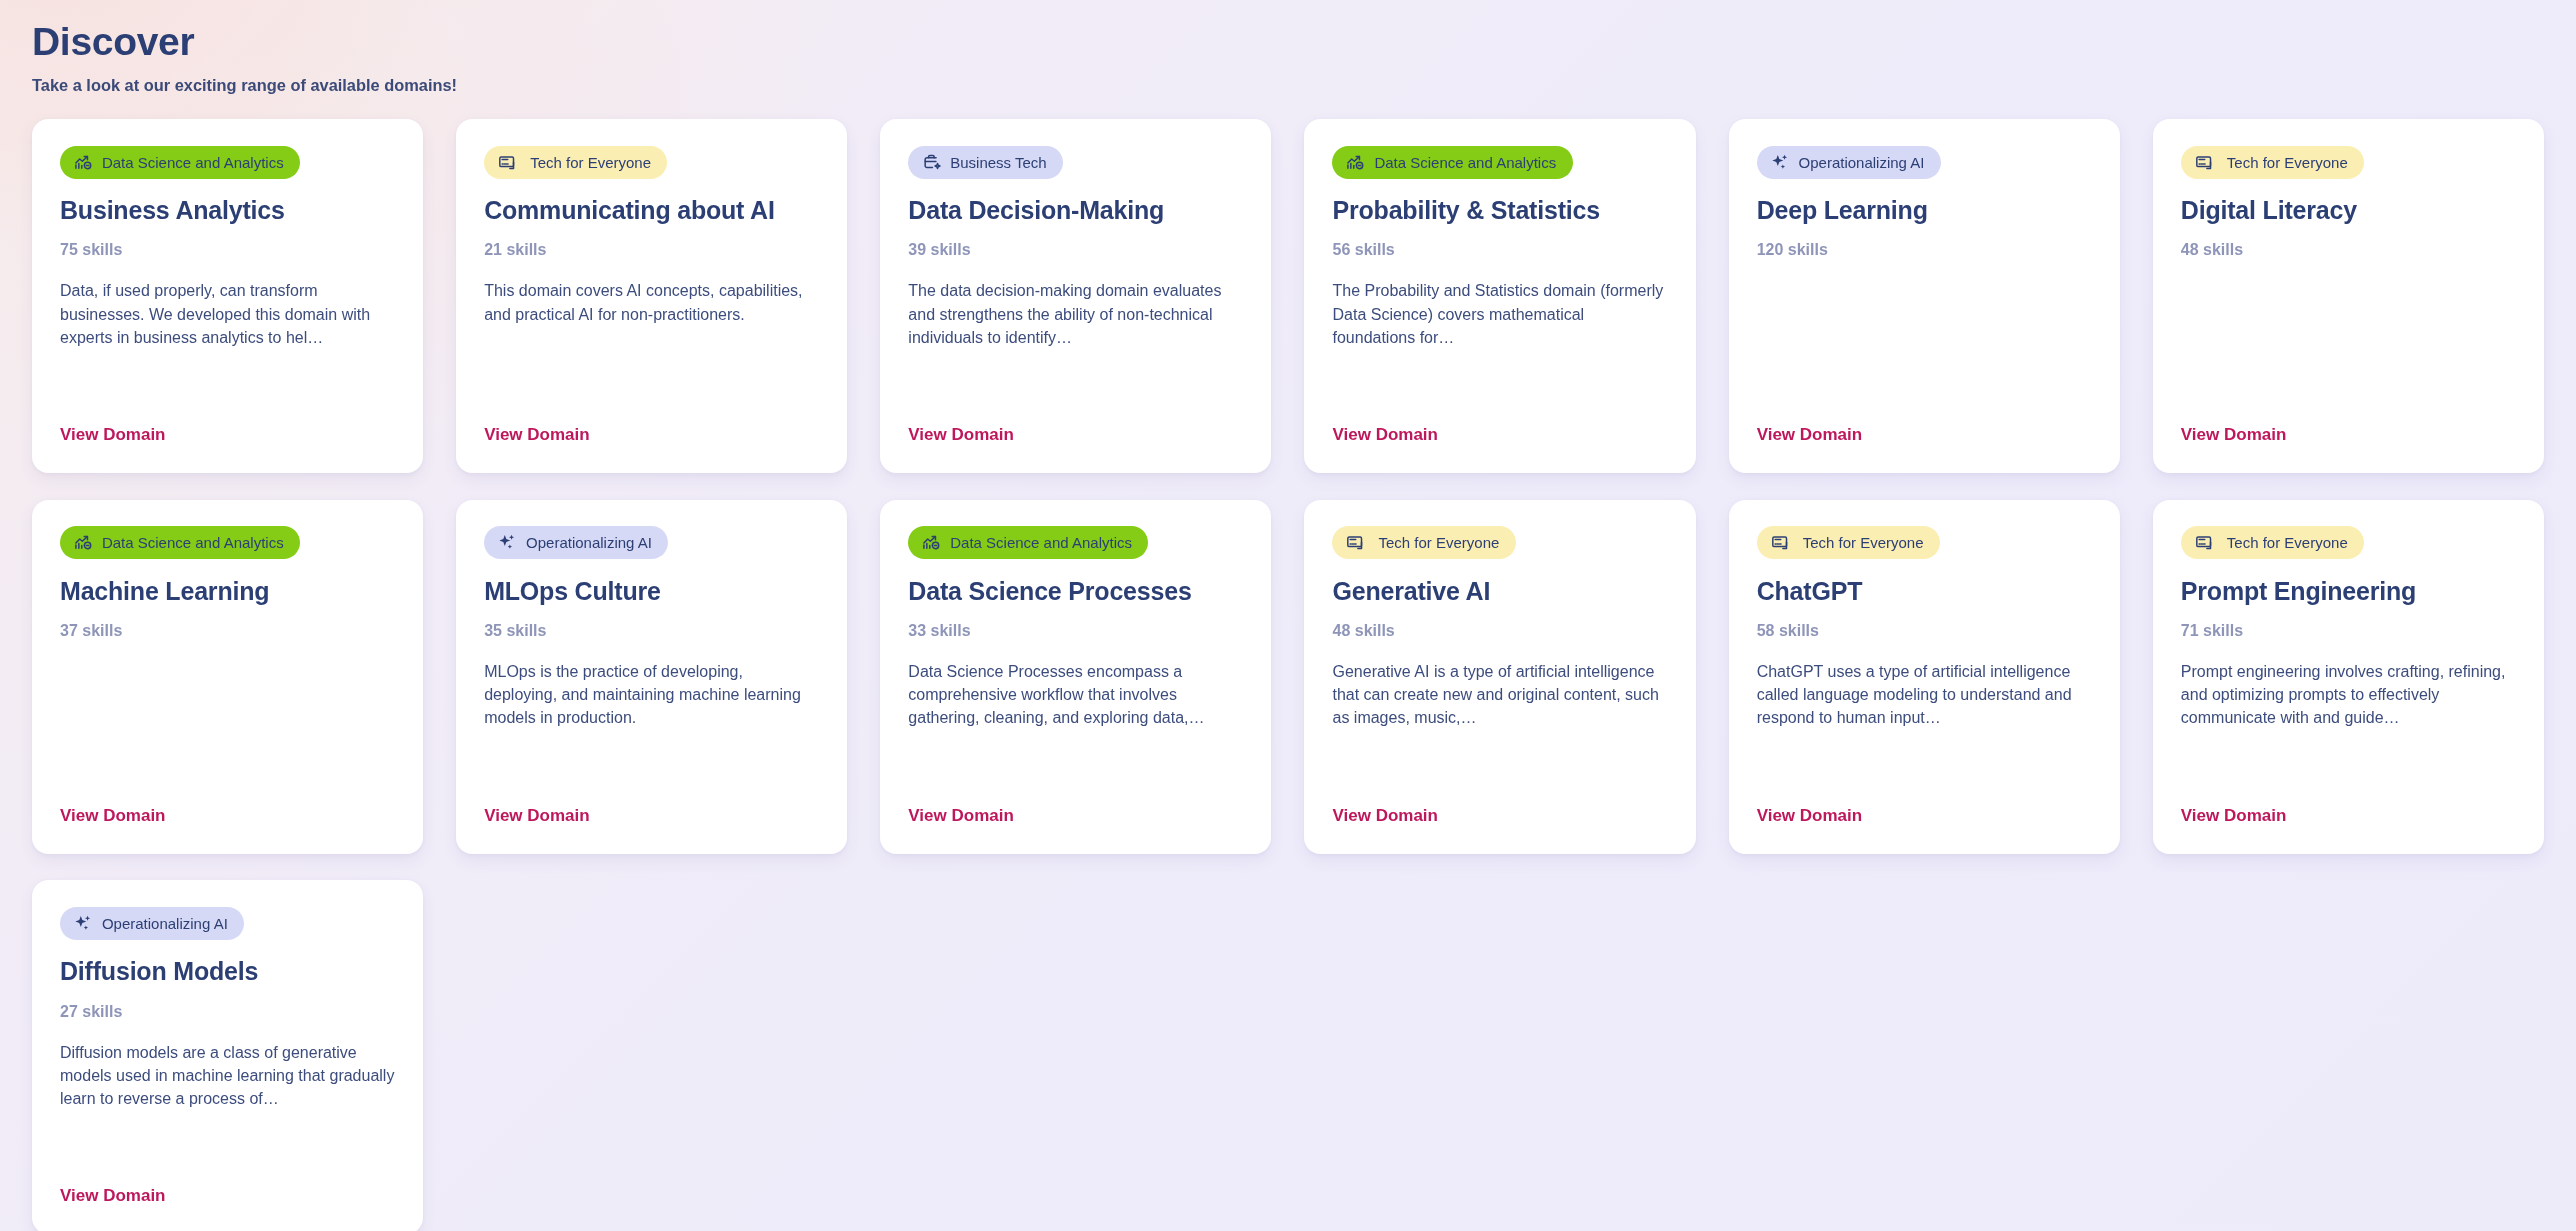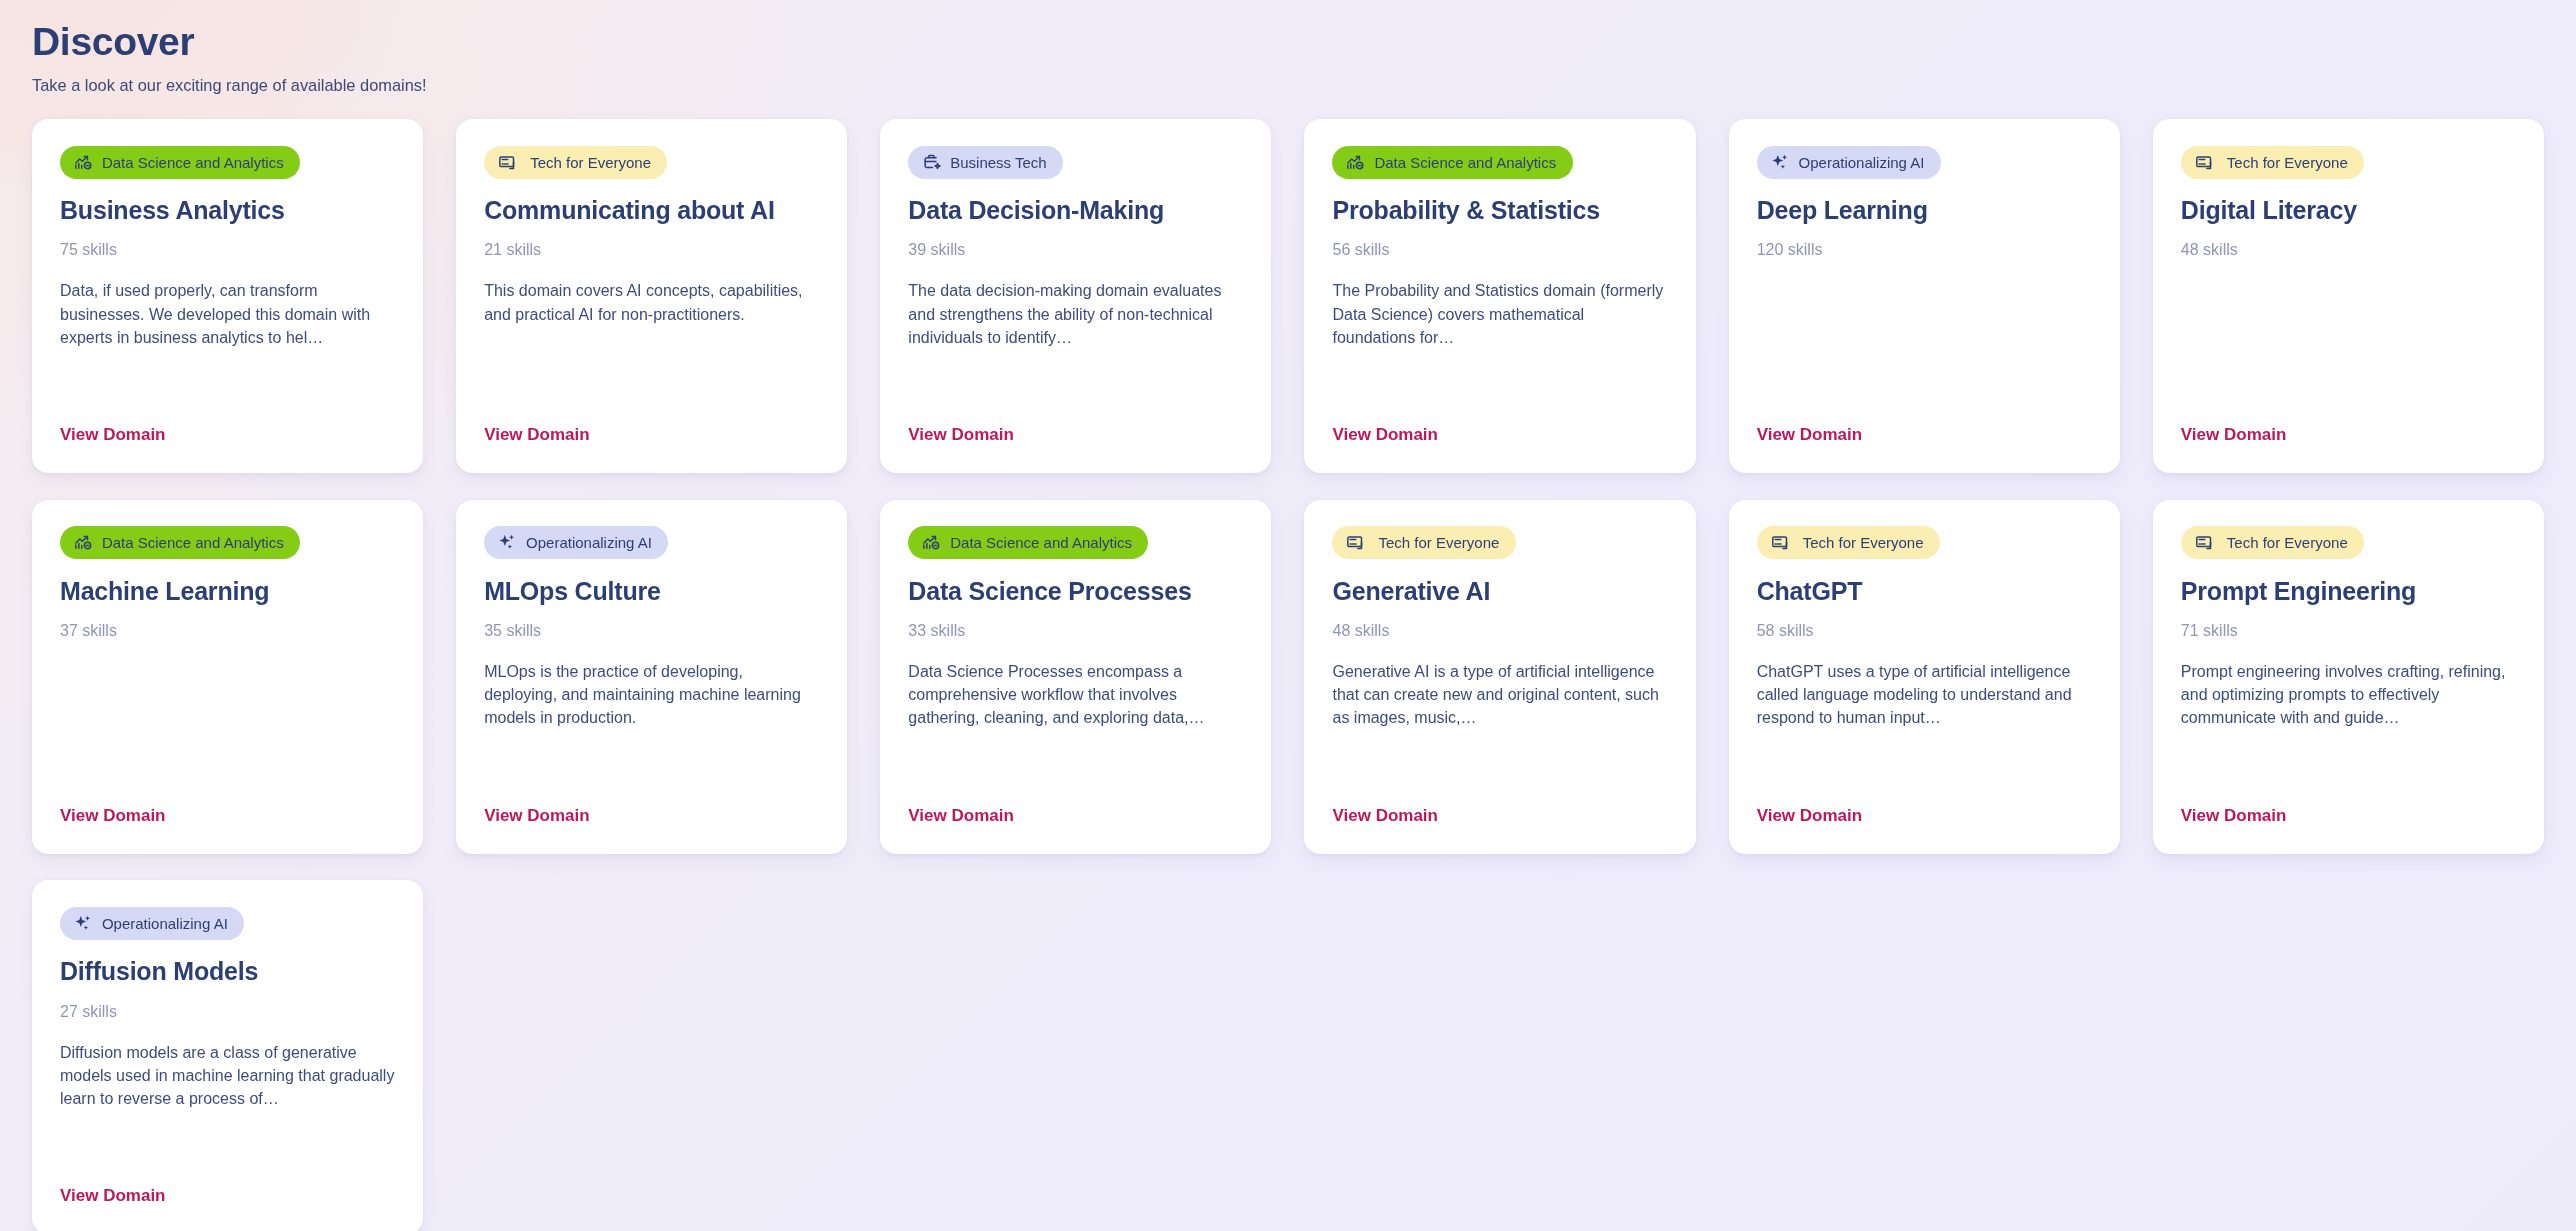--- a/index.html
+++ b/index.html
@@ -41,21 +41,21 @@
     font-size: 39px;
     line-height: 1.05;
     font-weight: 700;
     color: #2c3f74;
     letter-spacing: -0.3px;
   }
   .page-subtitle {
     margin-top: 12.7px;
     font-size: 16.4px;
     color: #3b4a78;
-    font-weight: 400;
+    font-weight: 700;
   }
 
   
   .card-grid {
     margin-top: 24px;
     display: grid;
     grid-template-columns: repeat(6, 1fr);
     column-gap: 33px;
     row-gap: 26.6px;
   }
@@ -105,21 +105,21 @@
     font-size: 25px;
     font-weight: 700;
     color: #2c3f74;
     letter-spacing: -0.2px;
     line-height: 1.15;
   }
   .card-skills {
     margin-top: 16.4px;
     font-size: 16px;
     color: #8e95b8;
-    font-weight: 400;
+    font-weight: 700;
   }
   .card-desc {
     margin-top: 20px;
     font-size: 16px;
     line-height: 1.45;
     color: #3c4c7d;
     font-weight: 400;
   }
   .card-spacer { flex: 1 1 auto; min-height: 21.5px; }
   .card-link {

